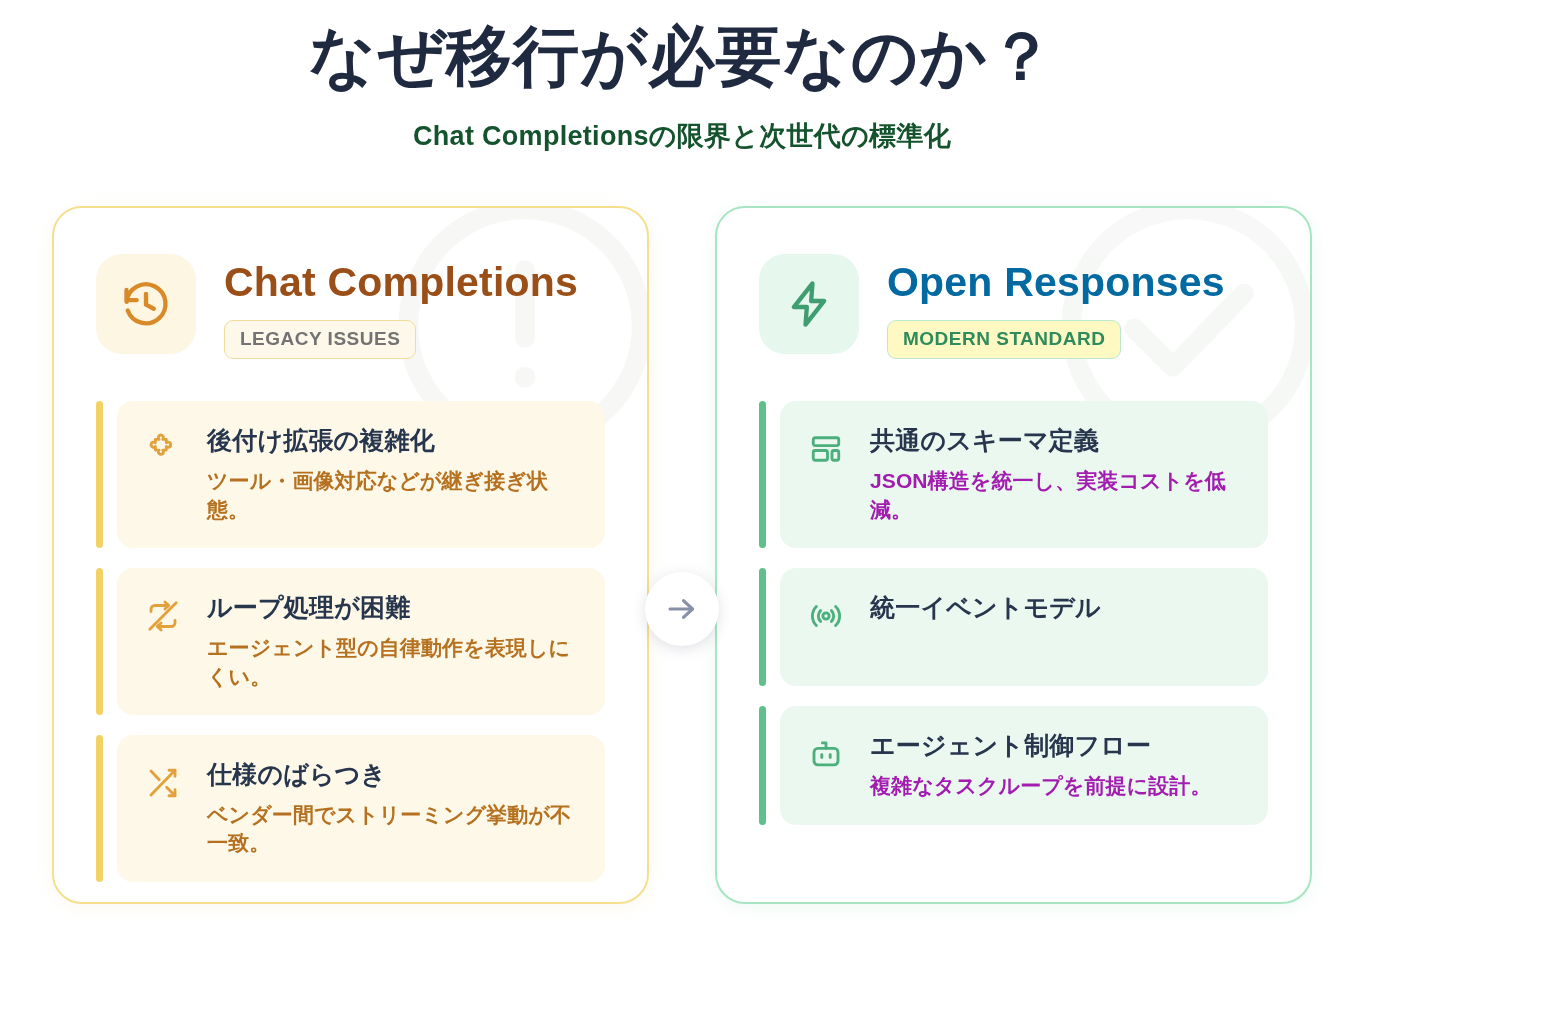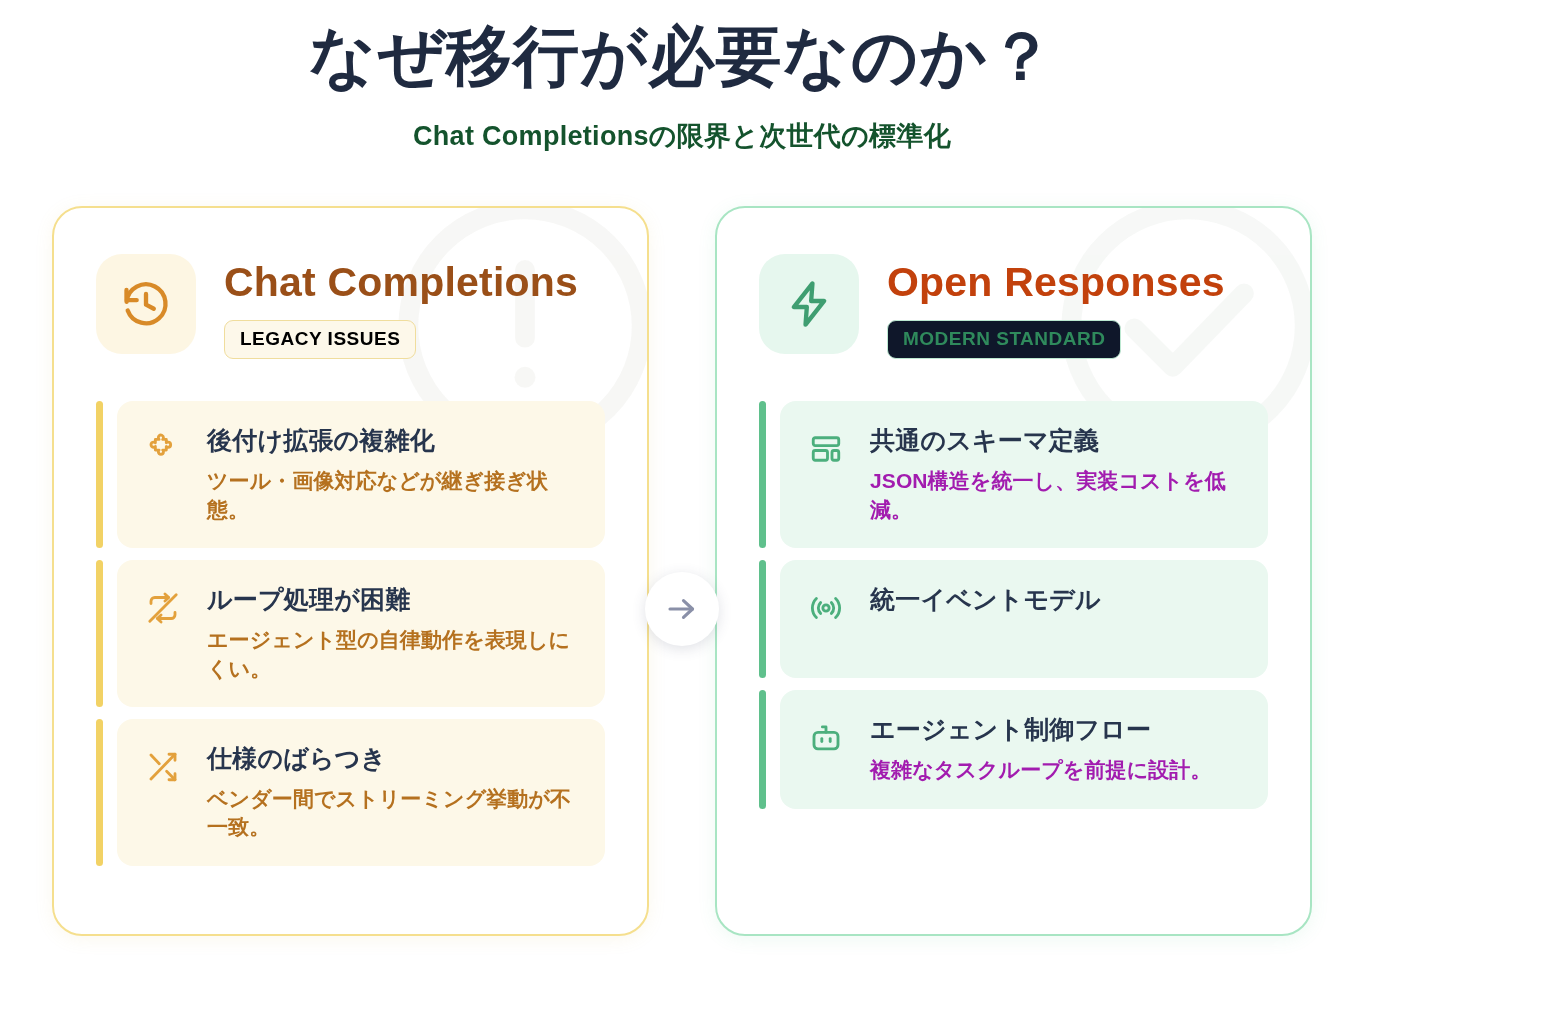--- a/index.html
+++ b/index.html
@@ -44,21 +44,21 @@
     justify-content: center;
     gap: 66px;
     margin-top: 52px;
     padding: 0 52px;
   }
 
   .card {
     position: relative;
     width: 700px;
     border-radius: 30px;
-    padding: 46px 42px 68px 42px;
+    padding: 46px 42px 20px 42px;
     background: #ffffff;
     overflow: hidden;
   }
   .card.legacy {
     border: 2px solid #f5df8e;
     box-shadow: 0 3px 18px rgba(220,190,90,0.10);
   }
   .card.modern {
     border: 2px solid #a8e5c3;
     box-shadow: 0 3px 18px rgba(90,200,140,0.10);
@@ -98,44 +98,44 @@
   .head-icon svg { width: 52px; height: 52px; }
 
   .head-text { padding-top: 6px; }
   .card-title {
     font-size: 41px;
     font-weight: 800;
     line-height: 1.1;
     letter-spacing: 0.2px;
   }
   .legacy .card-title { color: #9a4f18; }
-  .modern .card-title { color: #c2410c; }
+  .modern .card-title { color: #0369a1; }
 
   .badge {
     display: inline-block;
     margin-top: 15px;
     padding: 7px 15px 8px 15px;
     font-size: 19px;
     font-weight: 800;
     letter-spacing: 0.5px;
     border-radius: 9px;
   }
   .legacy .badge {
-    color: #000000;
+    color: #737373;
     background: #fdf8ea;
     border: 1px solid #f0dd9d;
   }
   .modern .badge {
     color: #2f8a5c;
-    background: #0f172a;
+    background: #fef9c3;
     border: 1px solid #bce8d1;
   }
 
   
-  .items { position: relative; display: flex; flex-direction: column; gap: 12px; }
+  .items { position: relative; display: flex; flex-direction: column; gap: 20px; }
   .item-wrap { position: relative; display: flex; align-items: stretch; }
   .accent {
     width: 7px;
     border-radius: 6px;
     flex: 0 0 auto;
     margin-right: 14px;
   }
   .legacy .accent { background: #f2d265; }
   .modern .accent { background: #5fc08c; }
 

